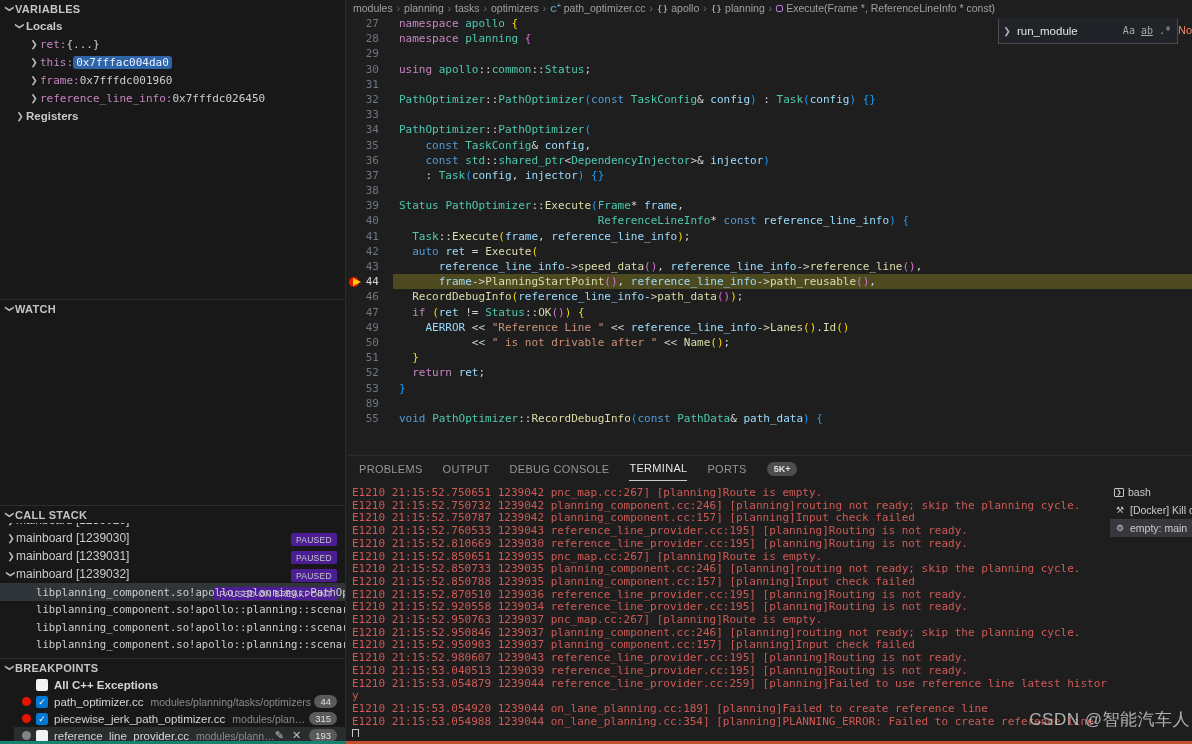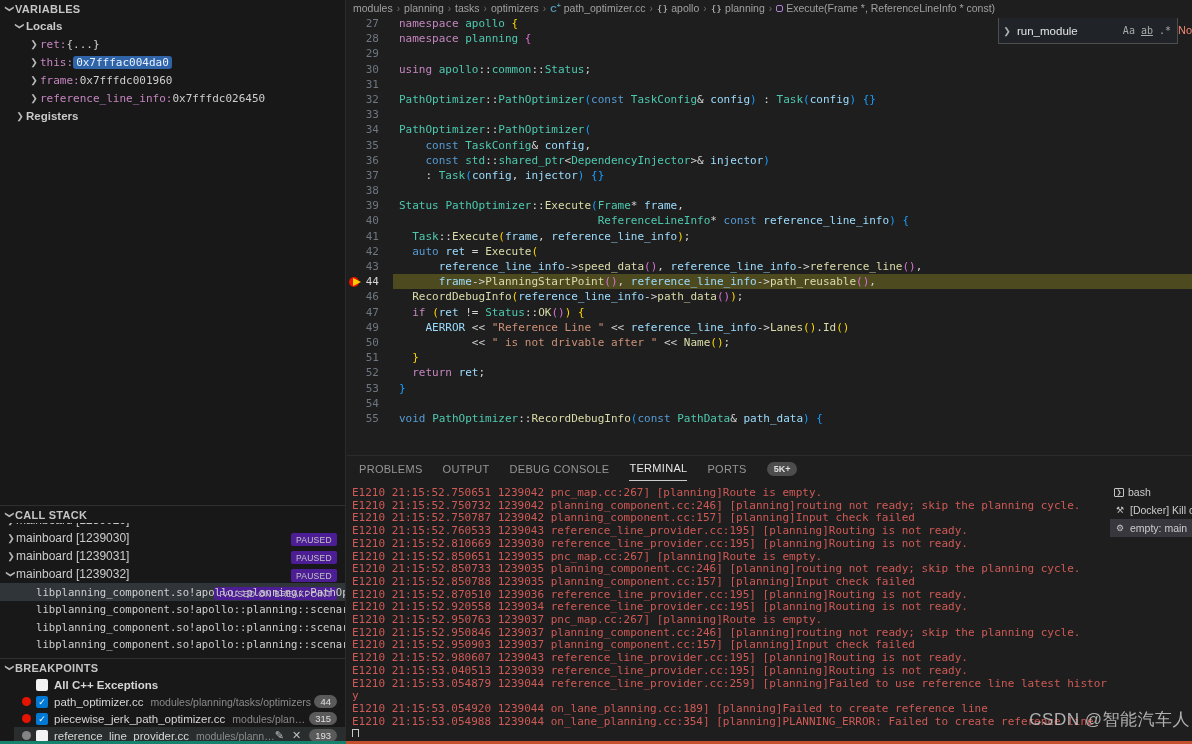--- a/index.html
+++ b/index.html
@@ -147,20 +147,26 @@
             <span class="var-name">reference_line_info: </span>
             <span class="var-val">0x7fffdc026450</span>
           </div>
           <div class="tree-row" style="padding-left: 14px;">
             <span class="chev">❯</span>
             <span class="group-label">Registers</span>
           </div>
         </div>
     </section>
 
+    <section class="sec sec-watch">
+      <div class="sec-header">
+        <span class="chev down">❯</span>
+        <span>WATCH</span>
+      </div>
+    </section>
 
     <section class="sec sec-callstack">
       <div class="sec-header">
         <span class="chev down">❯</span>
         <span>CALL STACK</span>
       </div>
       <div id="callstack-body" style="overflow:hidden;height:136px;">
           <div class="thread-row clip-top">
             <span class="chev">❯</span>
             <span class="thread-label">mainboard [1239029]</span>
@@ -284,21 +290,21 @@
         <div class="code-line"><span class="gutter">42</span><span class="line-content" style="flex: 1 1 0%;"><span class="tk-pn">  </span><span class="tk-st">auto</span><span class="tk-pn"> </span><span class="tk-va">ret</span><span class="tk-pn"> = </span><span class="tk-fn">Execute</span><span class="tk-b1">(</span></span></div>
         <div class="code-line"><span class="gutter">43</span><span class="line-content" style="flex: 1 1 0%;"><span class="tk-pn">      </span><span class="tk-va">reference_line_info</span><span class="tk-pn">-&gt;</span><span class="tk-fn">speed_data</span><span class="tk-b2">()</span><span class="tk-pn">, </span><span class="tk-va">reference_line_info</span><span class="tk-pn">-&gt;</span><span class="tk-fn">reference_line</span><span class="tk-b2">()</span><span class="tk-pn">,</span></span></div>
         <div class="code-line cur"><span class="gutter">44<span class="bp-cur-icon"></span><span class="bp-cur-arrow"></span></span><span class="line-content" style="flex: 1 1 0%;"><span class="tk-pn">      </span><span class="tk-va">frame</span><span class="tk-pn">-&gt;</span><span class="tk-fn">PlanningStartPoint</span><span class="tk-b2">()</span><span class="tk-pn">, </span><span class="tk-va">reference_line_info</span><span class="tk-pn">-&gt;</span><span class="tk-fn">path_reusable</span><span class="tk-b2">()</span><span class="tk-pn">,</span></span></div>
         <div class="code-line"><span class="gutter">46</span><span class="line-content" style="flex: 1 1 0%;"><span class="tk-pn">  </span><span class="tk-fn">RecordDebugInfo</span><span class="tk-b1">(</span><span class="tk-va">reference_line_info</span><span class="tk-pn">-&gt;</span><span class="tk-fn">path_data</span><span class="tk-b2">()</span><span class="tk-b1">)</span><span class="tk-pn">;</span></span></div>
         <div class="code-line"><span class="gutter">47</span><span class="line-content" style="flex: 1 1 0%;"><span class="tk-pn">  </span><span class="tk-kw">if</span><span class="tk-pn"> </span><span class="tk-b1">(</span><span class="tk-va">ret</span><span class="tk-pn"> != </span><span class="tk-ty">Status</span><span class="tk-pn">::</span><span class="tk-fn">OK</span><span class="tk-b2">()</span><span class="tk-b1">)</span><span class="tk-pn"> </span><span class="tk-b1">{</span></span></div>
         <div class="code-line"><span class="gutter">49</span><span class="line-content" style="flex: 1 1 0%;"><span class="tk-pn">    </span><span class="tk-va">AERROR</span><span class="tk-pn"> &lt;&lt; </span><span class="tk-sr">"Reference Line "</span><span class="tk-pn"> &lt;&lt; </span><span class="tk-va">reference_line_info</span><span class="tk-pn">-&gt;</span><span class="tk-fn">Lanes</span><span class="tk-b1">()</span><span class="tk-pn">.</span><span class="tk-fn">Id</span><span class="tk-b1">()</span></span></div>
         <div class="code-line"><span class="gutter">50</span><span class="line-content" style="flex: 1 1 0%;"><span class="tk-pn">           &lt;&lt; </span><span class="tk-sr">" is not drivable after "</span><span class="tk-pn"> &lt;&lt; </span><span class="tk-fn">Name</span><span class="tk-b1">()</span><span class="tk-pn">;</span></span></div>
         <div class="code-line"><span class="gutter">51</span><span class="line-content" style="flex: 1 1 0%;"><span class="tk-pn">  </span><span class="tk-b1">}</span></span></div>
         <div class="code-line"><span class="gutter">52</span><span class="line-content" style="flex: 1 1 0%;"><span class="tk-pn">  </span><span class="tk-kw">return</span><span class="tk-pn"> </span><span class="tk-va">ret</span><span class="tk-pn">;</span></span></div>
         <div class="code-line"><span class="gutter">53</span><span class="line-content" style="flex: 1 1 0%;"><span class="tk-b3">}</span></span></div>
-        <div class="code-line"><span class="gutter">54</span><span class="line-content" style="flex: 1 1 0%;"></span></div>
+        <div class="code-line"><span class="gutter">89</span><span class="line-content" style="flex: 1 1 0%;"></span></div>
         <div class="code-line"><span class="gutter">55</span><span class="line-content" style="flex: 1 1 0%;"><span class="tk-st">void</span><span class="tk-pn"> </span><span class="tk-ty">PathOptimizer</span><span class="tk-pn">::</span><span class="tk-fn">RecordDebugInfo</span><span class="tk-b3">(</span><span class="tk-st">const </span><span class="tk-ty">PathData</span><span class="tk-pn">&amp; </span><span class="tk-va">path_data</span><span class="tk-b3">)</span><span class="tk-pn"> </span><span class="tk-b3">{</span></span></div>
       </div>
     <div class="find-widget">
       <span class="find-collapse">❯</span>
       <span class="find-input">run_module</span>
       <span class="find-opt">Aa</span>
       <span class="find-opt uline">ab</span>
       <span class="find-opt">.*</span>
     </div>
     <span class="find-overflow">No</span>

